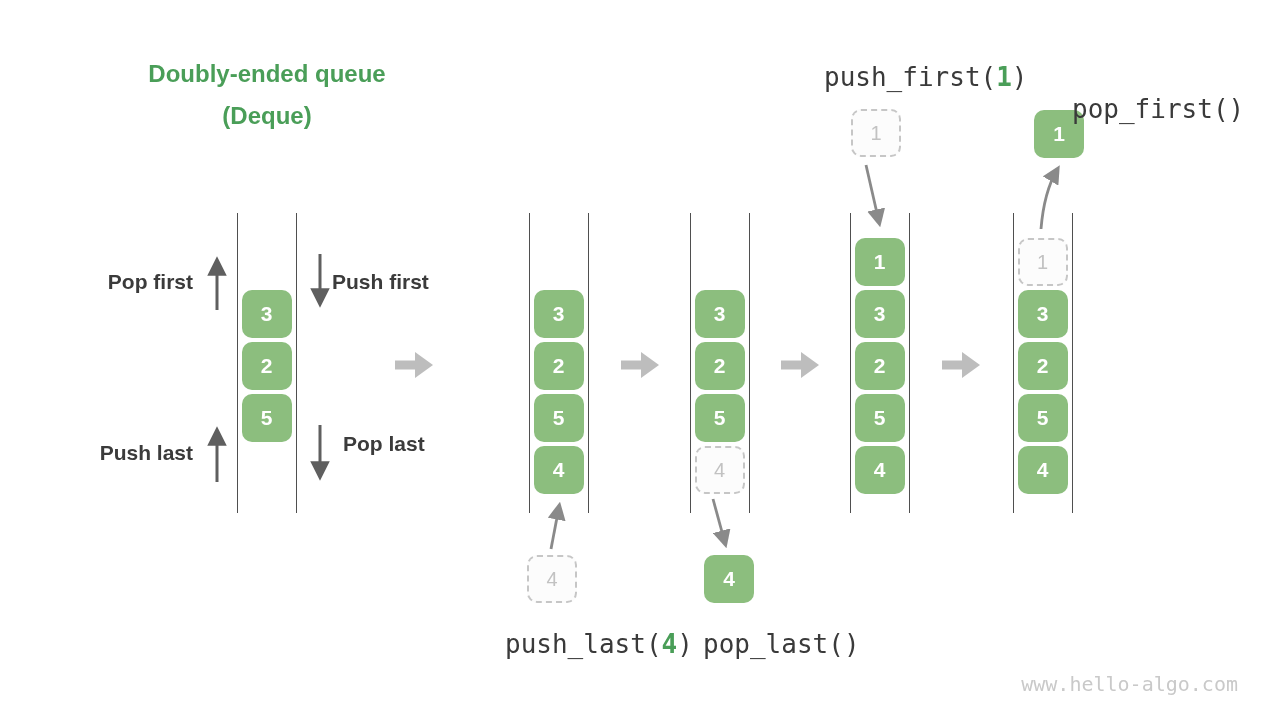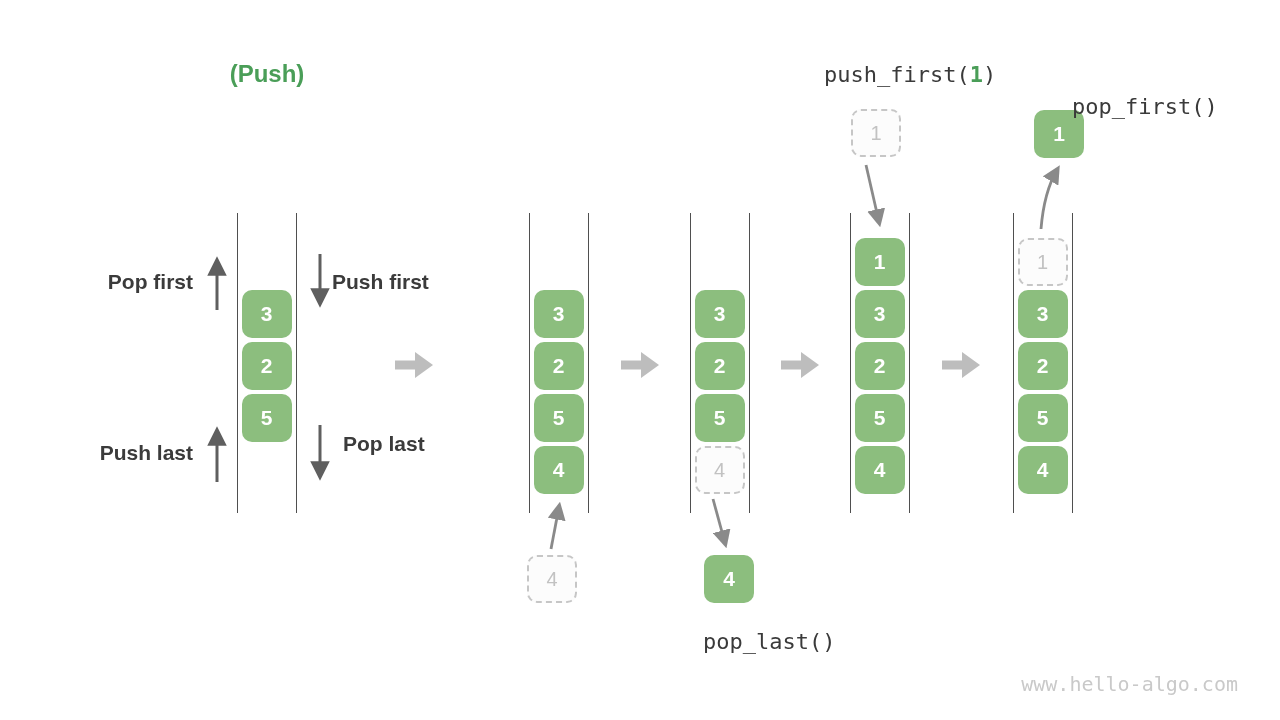--- a/index.html
+++ b/index.html
@@ -61,38 +61,39 @@
     font-size:21px;font-weight:bold;
     display:flex;align-items:center;justify-content:center;
   }
   .float-cell.dashed{
     background:#fcfcfc;border:2px dashed var(--dashed-border);
     color:var(--dashed-text);font-weight:normal;font-size:20px;
   }
   .code-label{
     position:absolute;
     font-family:"DejaVu Sans Mono","Liberation Mono",monospace;
-    font-size:22px;color:#3a3a3a;white-space:nowrap;
+    font-size:26px;color:#3a3a3a;white-space:nowrap;
   }
   .code-label .arg{color:var(--title-green);font-weight:bold;}
   .overlay{position:absolute;left:0;top:0;pointer-events:none;}
   .big-arrow{position:absolute;top:352px;width:38px;height:26px;}
   .watermark{
     position:absolute;right:42px;top:672px;
     font-family:"DejaVu Sans Mono","Liberation Mono",monospace;
     font-size:20px;color:var(--watermark);
   }
 </style>
 </head>
 <body>
 
 <div class="canvas">
 
   <div class="title">
-    <div>(Push)</div>
+    <div>Doubly-ended queue</div>
+    <div>(Deque)</div>
   </div>
 
 
   <div class="op-word right-align" style="top:270px;">Pop first</div>
   <div class="op-word" style="left:332px;top:270px;">Push first</div>
   <div class="op-word right-align" style="top:441px;">Push last</div>
   <div class="op-word" style="left:343px;top:432px;">Pop last</div>
 
   <div class="queue" style="left:237px;">
       <div class="cell" style="top: 77px;">3</div>
@@ -166,20 +167,23 @@
     <path d="M320,254 L320,302" stroke="var(--arrow-dark)" stroke-width="3" fill="none" marker-end="url(#ah-dark)"></path>
     <path d="M217,482 L217,432" stroke="var(--arrow-dark)" stroke-width="3" fill="none" marker-end="url(#ah-dark)"></path>
     <path d="M320,425 L320,475" stroke="var(--arrow-dark)" stroke-width="3" fill="none" marker-end="url(#ah-dark)"></path>
 
     <path d="M551,549 L559,507" stroke="var(--arrow-mid)" stroke-width="2.8" fill="none" marker-end="url(#ah-mid)"></path>
     <path d="M713,499 L725,543" stroke="var(--arrow-mid)" stroke-width="2.8" fill="none" marker-end="url(#ah-mid)"></path>
     <path d="M866,165 L879,222" stroke="var(--arrow-mid)" stroke-width="2.8" fill="none" marker-end="url(#ah-mid)"></path>
     <path d="M1041,229 Q1044,192 1057,170" stroke="var(--arrow-mid)" stroke-width="2.8" fill="none" marker-end="url(#ah-mid)"></path>
   </svg>
 
+  <div class="code-label" style="left:505px;top:629px;">
+    <span>push_last(</span><span class="arg">4</span><span>)</span>
+  </div>
   <div class="code-label" style="left:703px;top:629px;">pop_last()</div>
   <div class="code-label" style="left:824px;top:62px;">
     <span>push_first(</span><span class="arg">1</span><span>)</span>
   </div>
   <div class="code-label" style="left:1072px;top:62px;margin-top:32px;">pop_first()</div>
 
   <div class="watermark">www.hello-algo.com</div>
 
 </div>
 

